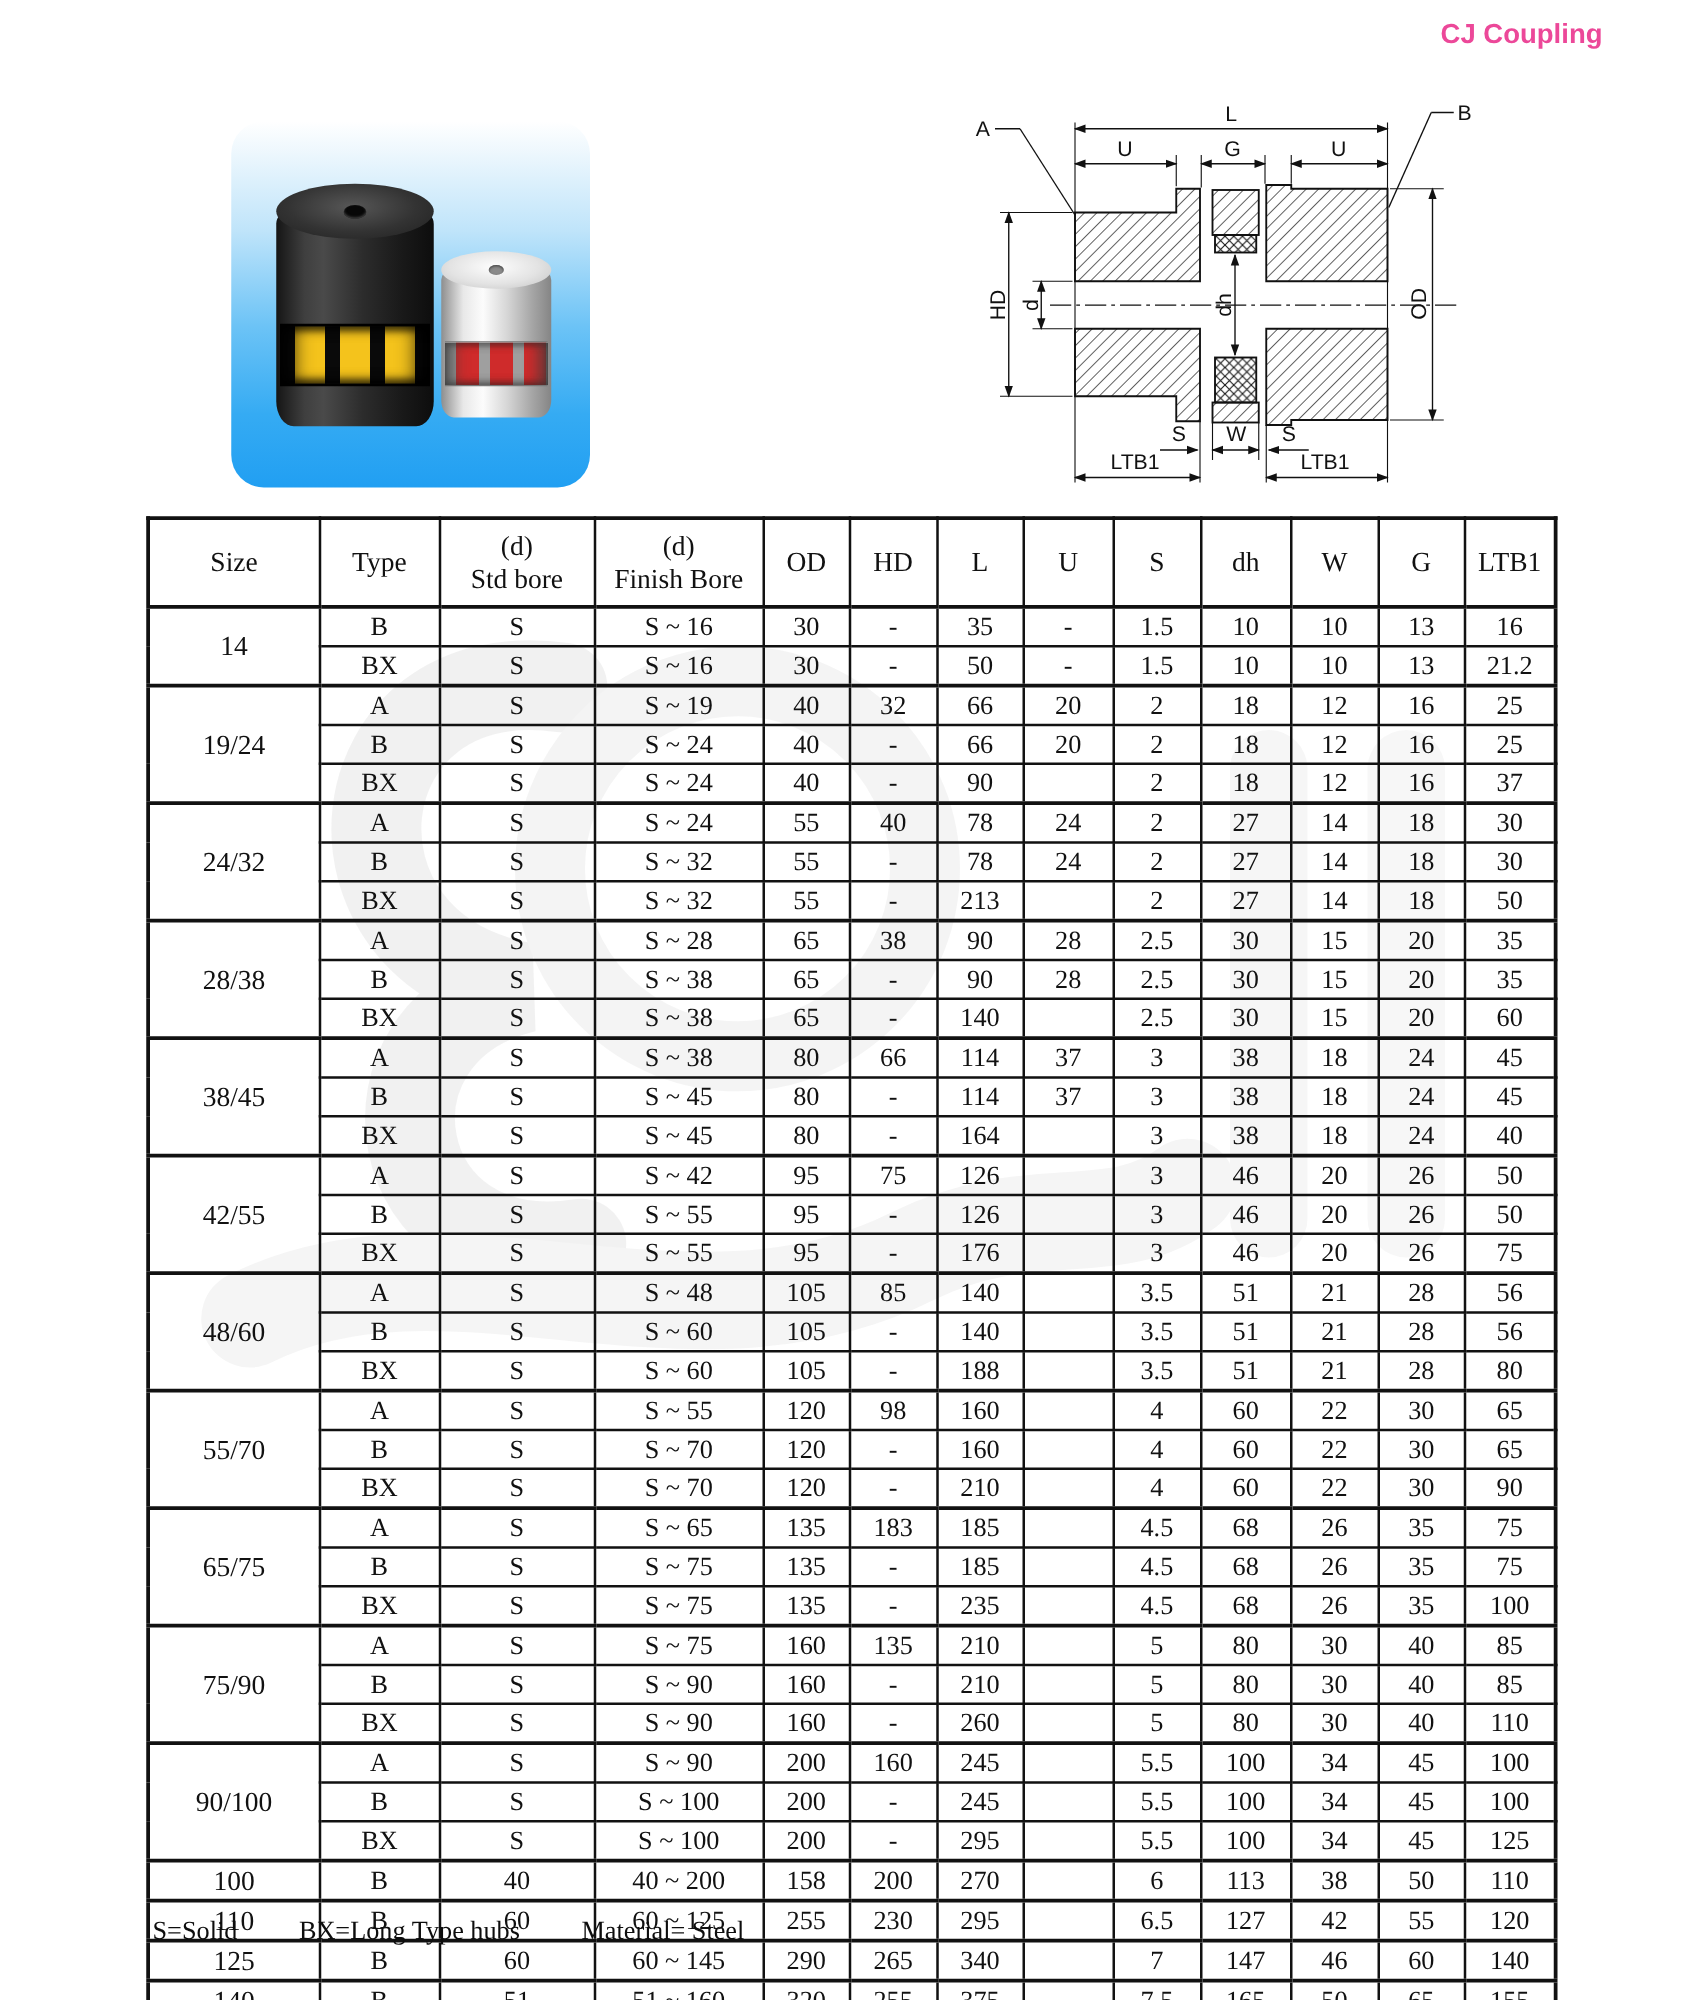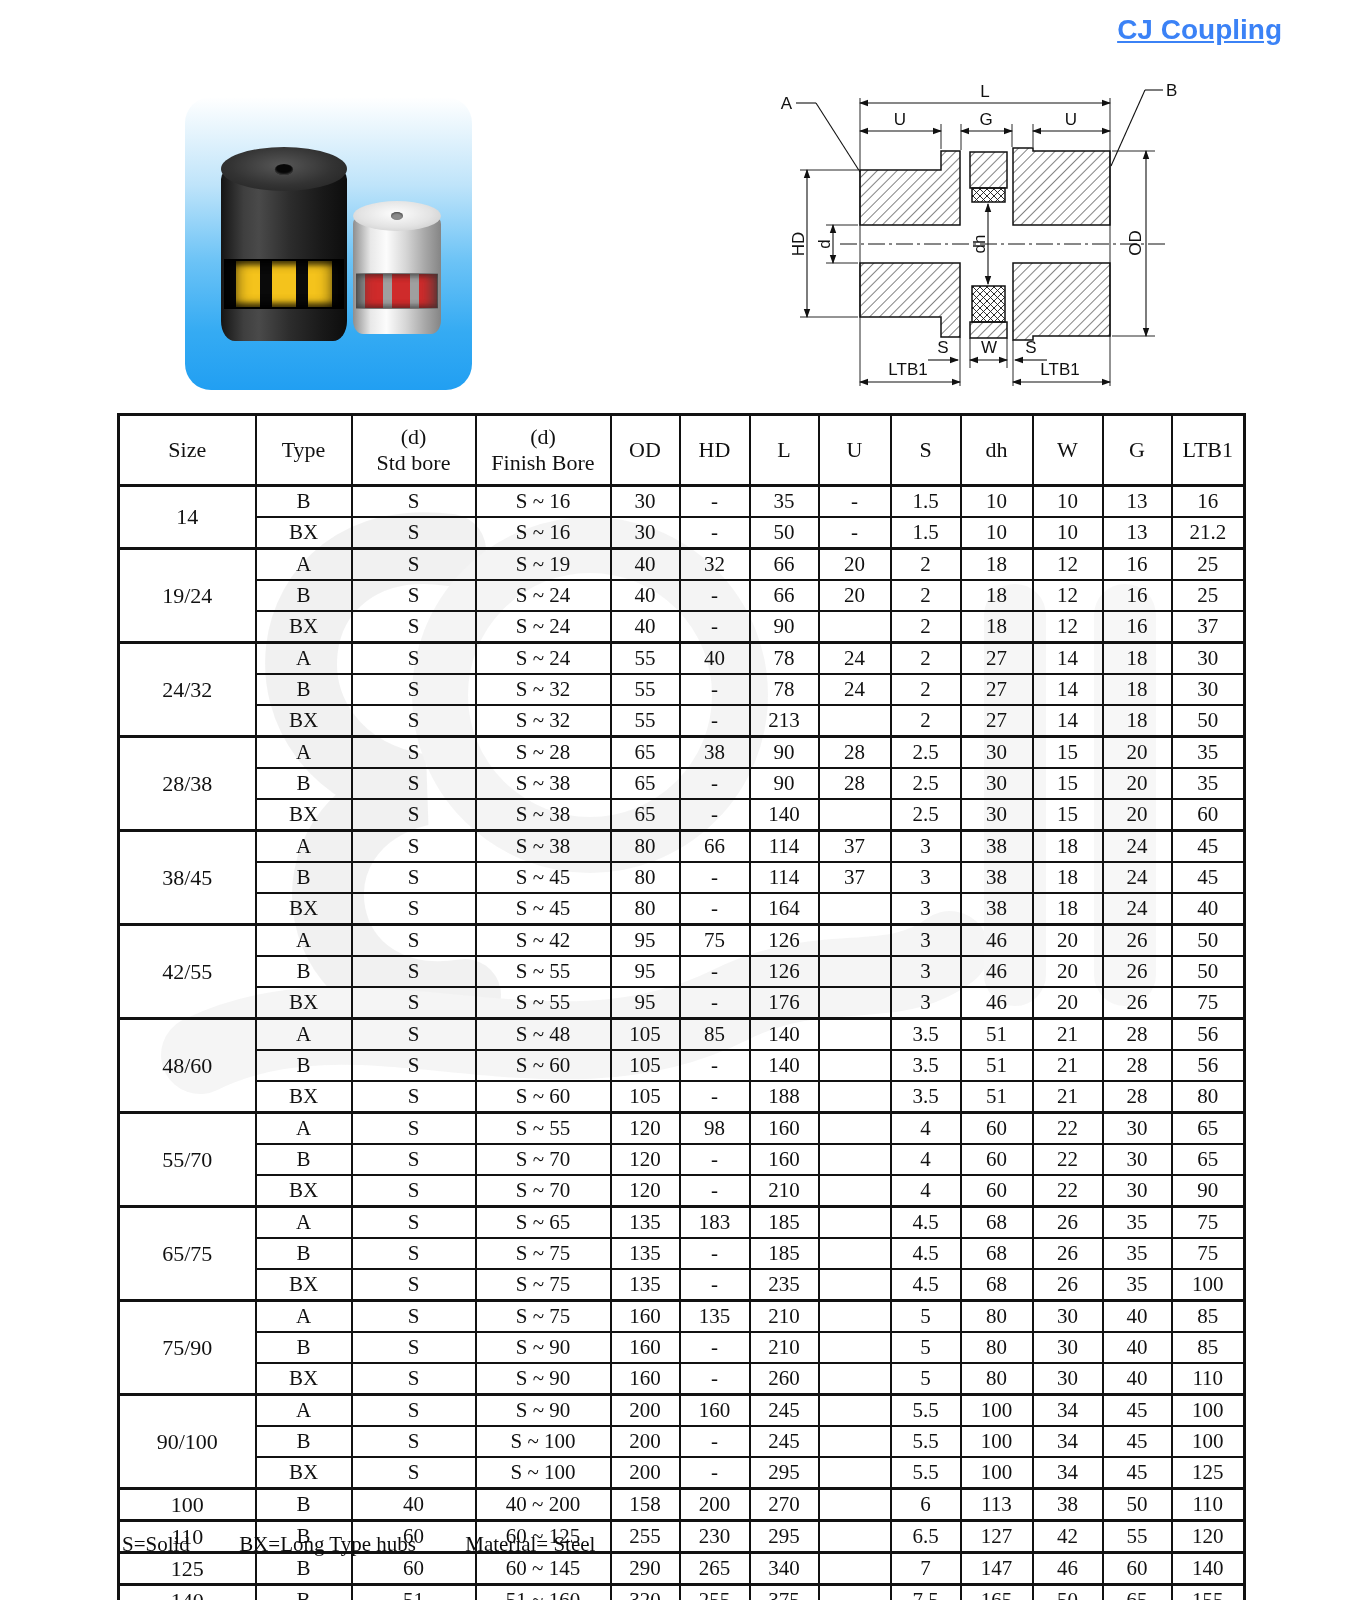--- a/index.html
+++ b/index.html
@@ -1,21 +1,21 @@
 <!DOCTYPE html>
 <html><head>
 <meta charset="utf-8">
 <style>
   html,body{margin:0;padding:0;background:#ffffff;}
   body{position:relative;width:1360px;height:1600px;overflow:hidden;
        font-family:"Liberation Serif",serif;color:#111;}
 
   
   .page-title{position:absolute;top:14px;right:78px;z-index:3;
-    font-family:"Liberation Sans",sans-serif;font-weight:bold;font-size:28px;color:#3b82f6;text-decoration:underline;}
+    font-family:"Liberation Sans",sans-serif;font-weight:bold;font-size:22px;color:#ec4899;}
 
   
   .watermark{position:absolute;left:120px;top:430px;z-index:0;opacity:.55;}
 
   
   .photo{position:absolute;left:185px;top:97px;width:287px;height:293px;z-index:2;
     border-radius:26px;overflow:hidden;
     background:linear-gradient(180deg,#ffffff 0%,#eaf6fd 10%,#bfe4fa 30%,#6cc3f6 56%,#35abf3 80%,#219ff2 100%);}
   .coupling{position:absolute;}
   .c-top{position:absolute;left:0;top:0;width:100%;border-radius:50%;z-index:2;}

